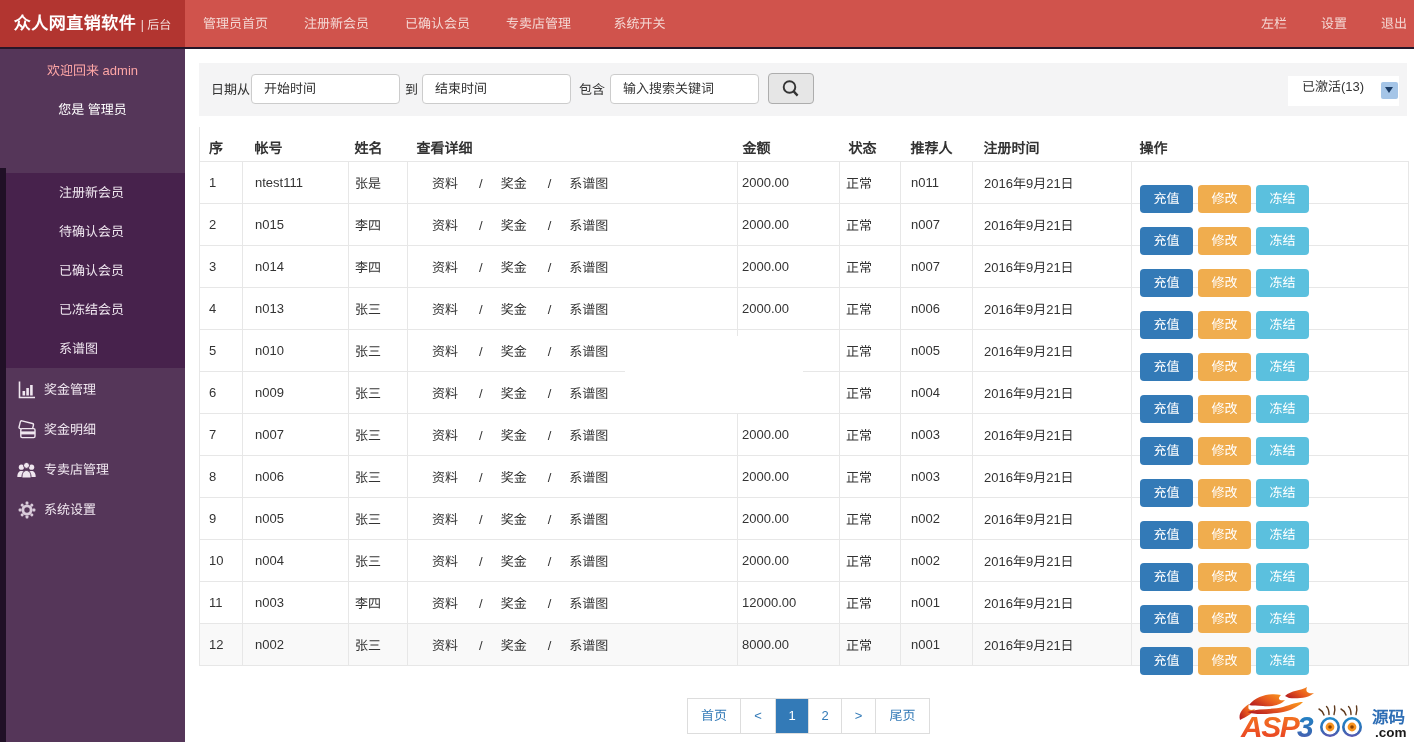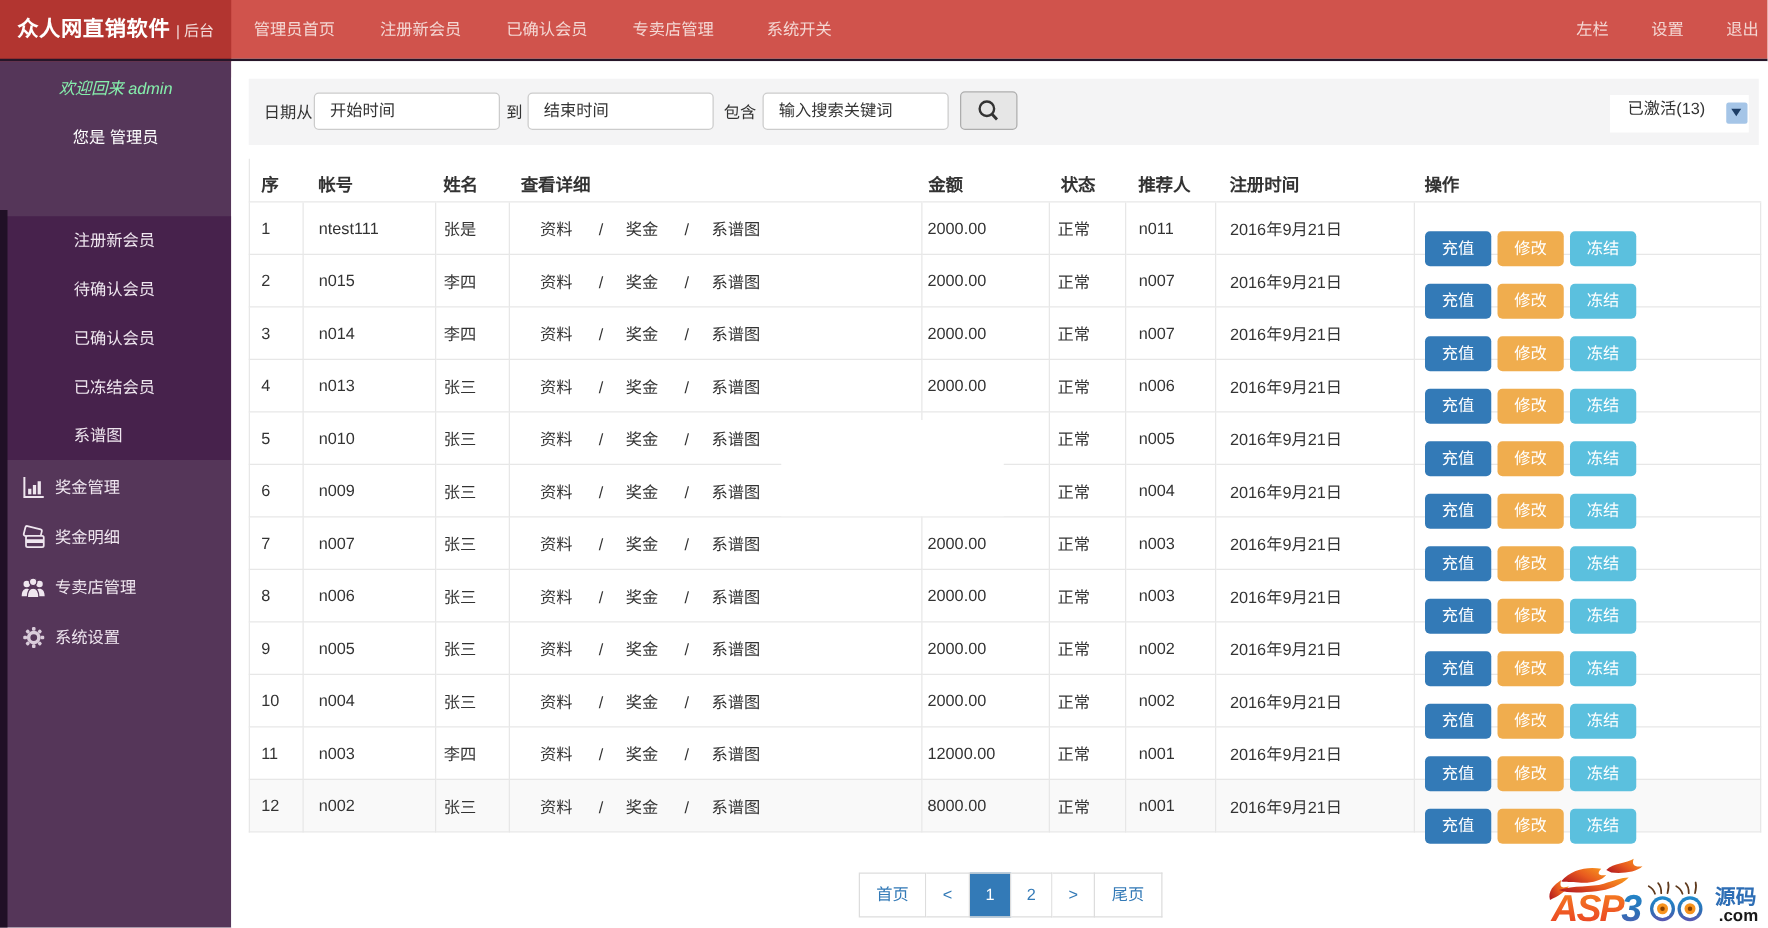--- a/index.html
+++ b/index.html
@@ -13,21 +13,21 @@
 .logo b{font-size:17px;letter-spacing:0.5px;}
 .logo span{font-size:12px;color:#f3dcda;}
 .nav{position:absolute;left:185px;top:0;height:47px;list-style:none;}
 .nav li{float:left;width:101px;height:47px;line-height:47px;text-align:center;
 font-size:13px;color:#f4d7d3;}
 .navr{position:absolute;right:-10px;top:0;height:47px;list-style:none;}
 .navr li{float:left;width:60px;height:47px;line-height:47px;text-align:center;
 font-size:13px;color:#f4d7d3;}
 
 .side{position:absolute;left:0;top:49px;width:185px;height:693px;background:#553659;}
-.welcome{position:absolute;left:0;top:11px;width:185px;text-align:center;color:#86efac;font-size:13px;font-style:italic;}
+.welcome{position:absolute;left:0;top:11px;width:185px;text-align:center;color:#fca5a5;font-size:13px;}
 .role{position:absolute;left:0;top:50px;width:185px;text-align:center;color:#fff;font-size:13px;}
 .mitem{position:absolute;left:0;width:185px;height:40px;line-height:40px;color:#efe6ef;font-size:13px;}
 .mitem .txt{position:absolute;left:44px;top:0;}
 .mitem svg{position:absolute;left:17px;top:50%;margin-top:-10px;}
 .active{top:80px;height:39px;line-height:39px;background:#5f3c64;}
 .submenu{position:absolute;left:0;top:124px;width:185px;height:195px;background:#47224c;}
 .submenu div{height:39px;line-height:39px;padding-left:59px;color:#efe6ef;font-size:13px;}
 .strip{position:absolute;left:0;top:119px;width:6px;height:574px;background:#201026;}
 .m2{top:321px;}.m3{top:361px;}.m4{top:401px;padding-left:12px;}.m5{top:441px;}
 

